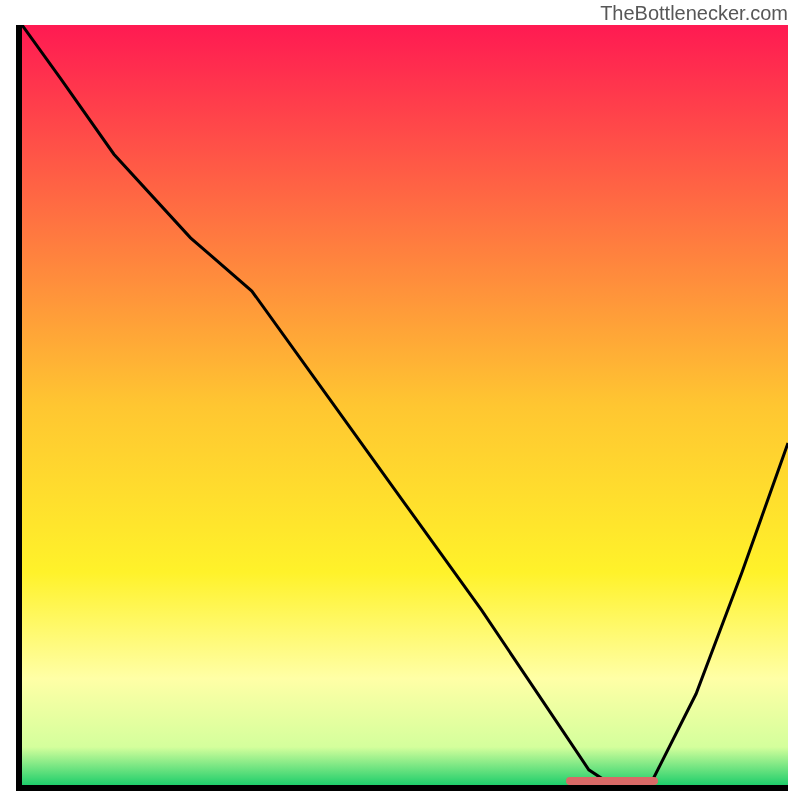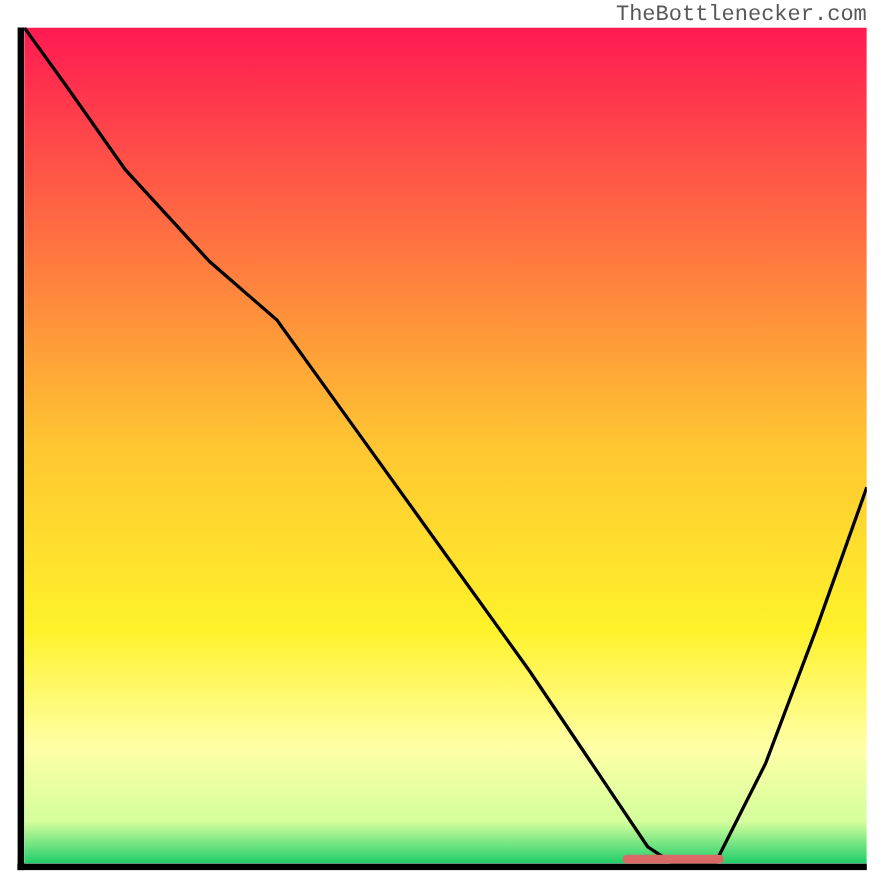--- a/index.html
+++ b/index.html
@@ -10,21 +10,21 @@
     height: 800px;
     position: relative;
     font-family: Arial, sans-serif;
   }
   .watermark {
     position: absolute;
     top: 2px;
     right: 12px;
     font-size: 20px;
     color: #575757;
-    font-family: Liberation Mono, monospace;
+    font-family: Liberation Sans, sans-serif;
   }
   .chart-area {
     position: absolute;
     left: 16px;
     top: 25px;
     width: 772px;
     height: 766px;
     border-left: 6px solid #000;
     border-bottom: 6px solid #000;
     box-sizing: border-box;

